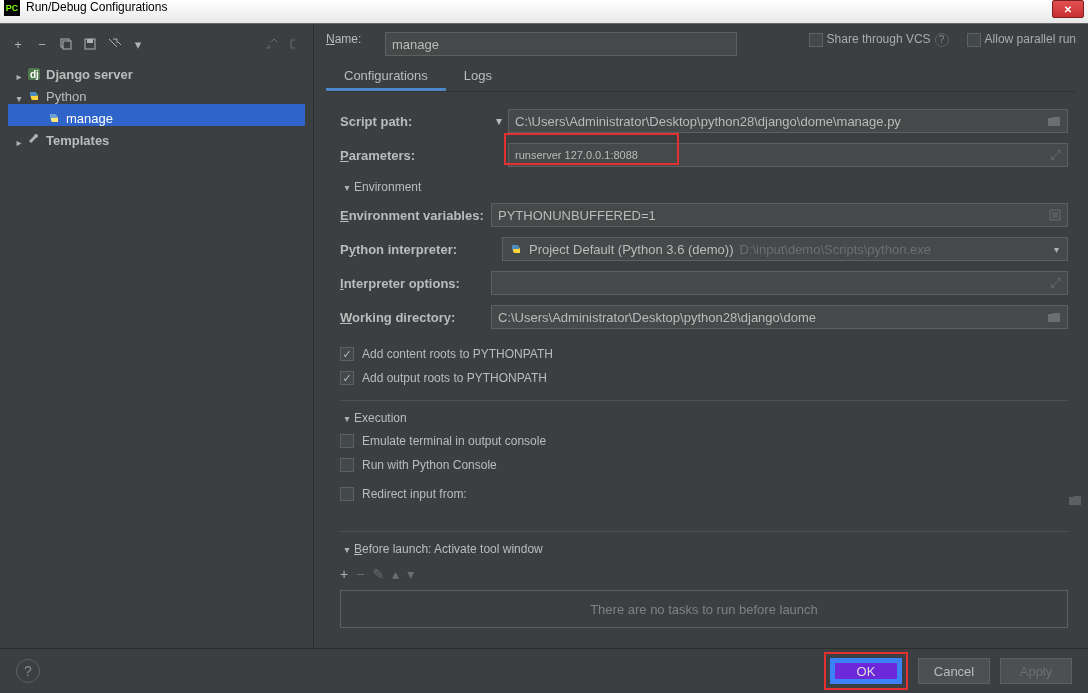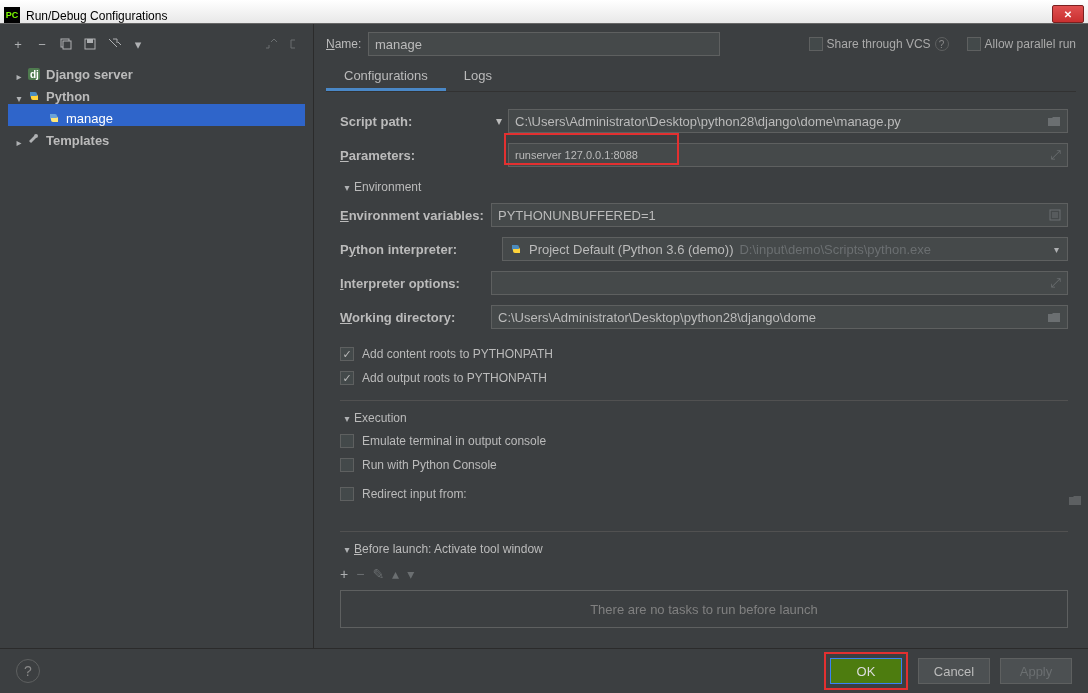--- a/index.html
+++ b/index.html
@@ -1,38 +1,38 @@
 <!DOCTYPE html>
 <html><head>
 <meta charset="utf-8">
 <style>
 * { box-sizing: border-box; margin: 0; padding: 0; font-family: "Segoe UI", Arial, sans-serif; }
 body { width: 1088px; height: 693px; background: #3c3f41; color: #bbbbbb; font-size: 12px; overflow: hidden; }
 
-.titlebar { height: 24px; background: linear-gradient(#ffffff, #e8e8e8); border-bottom: 1px solid #666; display: flex; align-items: flex-end; padding: 0 4px; color: #000; font-size: 12px; }
+.titlebar { height: 24px; background: linear-gradient(#ffffff, #e8e8e8); border-bottom: 1px solid #666; display: flex; align-items: flex-start; padding: 0 4px; color: #000; font-size: 12px; }
 .titlebar .pc-icon { width: 16px; height: 16px; background: #000; color: #7cfc00; font-size: 9px; font-weight: bold; display: flex; align-items: center; justify-content: center; margin-right: 6px; }
 .titlebar .title { flex: 1; }
 .titlebar .close-btn { width: 32px; height: 18px; background: linear-gradient(#e05050, #c93030); border: 1px solid #7a2020; border-radius: 2px; color: #fff; display: flex; align-items: center; justify-content: center; font-weight: bold; font-size: 10px; }
 
 .body { display: flex; height: 624px; }
 
 .left-panel { width: 314px; background: #3c3f41; border-right: 1px solid #2b2b2b; padding: 8px 8px 0 8px; display: flex; flex-direction: column; }
 .toolbar { display: flex; align-items: center; gap: 4px; padding: 2px 0 6px 0; }
 .toolbar .tbtn { width: 20px; height: 20px; display: flex; align-items: center; justify-content: center; color: #afb1b3; font-size: 13px; cursor: pointer; }
 .toolbar .spacer { flex: 1; }
 
 .tree { flex: 1; font-size: 13px; overflow: auto; }
 .tree-row { display: flex; align-items: flex-end; height: 22px; padding-left: 4px; white-space: nowrap; }
 .tree-row.selected { background: #2f65ca; color: #ffffff; }
 .tree-row .arrow { width: 14px; text-align: center; color: #afb1b3; font-size: 10px; }
 .tree-row .icon { width: 16px; height: 16px; display: inline-flex; align-items: center; justify-content: center; margin-right: 4px; }
 
 .right-panel { flex: 1; padding: 8px 12px 0 12px; display: flex; flex-direction: column; }
 
-.name-row { display: flex; align-items: center; gap: 2px; margin-bottom: 8px; }
+.name-row { display: flex; align-items: flex-start; gap: 19px; margin-bottom: 8px; }
 .name-row label { width: 40px; }
 .name-row input { width: 352px; height: 24px; background: #45494a; border: 1px solid #5e6060; color: #bbbbbb; padding: 0 6px; font-size: 13px; }
 .right-checks { margin-left: auto; display: flex; align-items: center; gap: 18px; color: #aaaaaa; }
 .right-checks .cb { width: 14px; height: 14px; border: 1px solid #5e6060; background: #43494a; display: inline-block; margin-right: 4px; vertical-align: middle; }
 .help-ico { width: 14px; height: 14px; border: 1px solid #5e6060; border-radius: 50%; display: inline-flex; align-items: center; justify-content: center; font-size: 10px; color: #888; margin-left: 4px; }
 
 .tabs { display: flex; height: 28px; border-bottom: 1px solid #323232; }
 .tab { padding: 4px 18px 4px 18px; font-size: 13px; color: #bbbbbb; cursor: pointer; border-bottom: 2px solid transparent; }
 .tab.active { color: #bbbbbb; border-bottom: 3px solid #4a88c7; }
 
@@ -56,21 +56,21 @@
 .cbrow .cb.checked::before { content: "✓"; }
 
 .task-area { margin-top: 6px; }
 .task-toolbar { display:flex; gap:8px; padding: 4px 0; color:#6b6f71; font-size:14px; }
 .task-box { border: 1px solid #5e6060; height: 38px; display:flex; align-items:center; justify-content:center; color:#808080; font-size:13px; margin-top:4px; }
 
 .footer { height: 45px; display: flex; align-items: center; padding: 0 16px; border-top: 1px solid #2b2b2b; }
 .footer .help-btn { width: 24px; height: 24px; border-radius: 50%; border: 1px solid #5e6060; display:flex; align-items:center; justify-content:center; color:#888; font-size:14px; }
 .footer .btns { margin-left: auto; display:flex; gap:10px; align-items:center; }
 .footer button { width: 72px; height: 26px; background: #4c5052; border: 1px solid #5e6060; color: #bbbbbb; font-size: 13px; cursor:pointer; }
-.footer button.primary { background: #4d7c0f; border: 1px solid #3b82f6; color: #dddddd; }
+.footer button.primary { background: #6d28d9; border: 5px solid #3b82f6; color: #dddddd; }
 .footer button.disabled { color: #6b6f71; }
 .ok-highlight { border: 2px solid #e33030; padding:4px; }
 
 .triangle-down::before { content: "▾"; }
 .triangle-right::before { content: "▸"; }
 
 svg { display:block; }
 </style>
 </head>
 <body>
@@ -132,21 +132,21 @@
         <span style="font-weight:bold">Django server</span>
       </div>
       <div class="tree-row">
         <span class="arrow triangle-down"></span>
         <span class="icon">
           <svg width="14" height="14" viewBox="0 0 14 14">
               <path d="M3 3 h5 a2 2 0 0 1 2 2 v2 h-5 a2 2 0 0 0 -2 2 v-6" fill="#4b8bbe"></path>
               <path d="M11 11 h-5 a2 2 0 0 1 -2 -2 v-2 h5 a2 2 0 0 0 2 -2 v6" fill="#ffd43b"></path>
             </svg>
         </span>
-        <span style="font-weight:bold">Python</span>
+        <span style="font-weight:normal">Python</span>
       </div>
       <div class="tree-row selected" style="padding-left:38px;">
         <span class="icon">
           <svg width="14" height="14" viewBox="0 0 14 14">
               <path d="M3 3 h5 a2 2 0 0 1 2 2 v2 h-5 a2 2 0 0 0 -2 2 v-6" fill="#6aa2d8"></path>
               <path d="M11 11 h-5 a2 2 0 0 1 -2 -2 v-2 h5 a2 2 0 0 0 2 -2 v6" fill="#ffe77a"></path>
             </svg>
         </span>
         <span>manage</span>
       </div>

